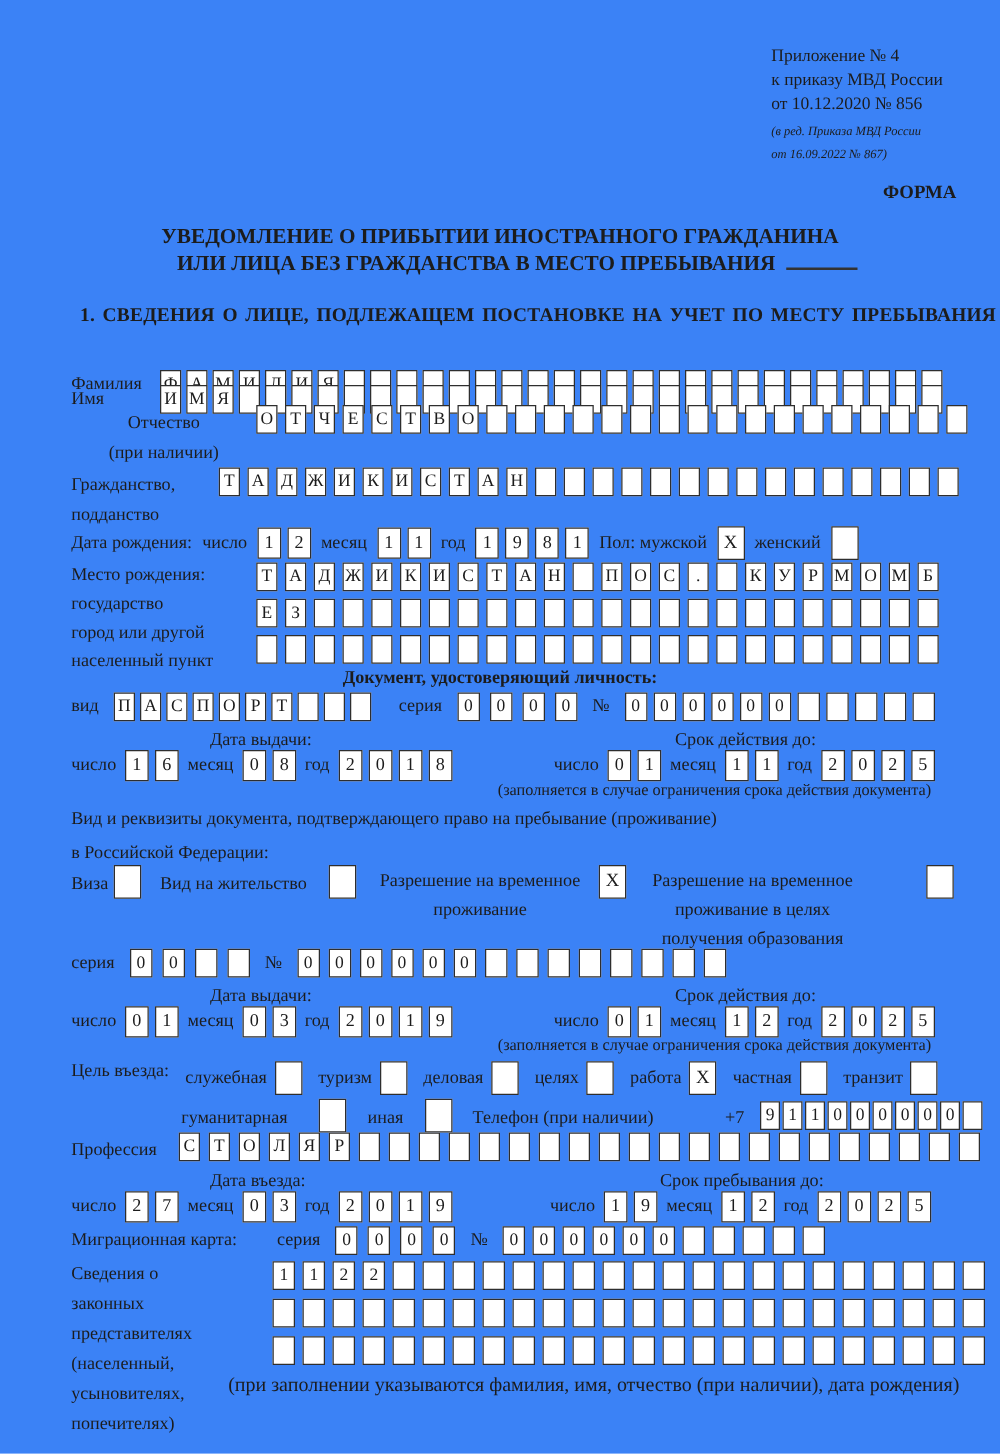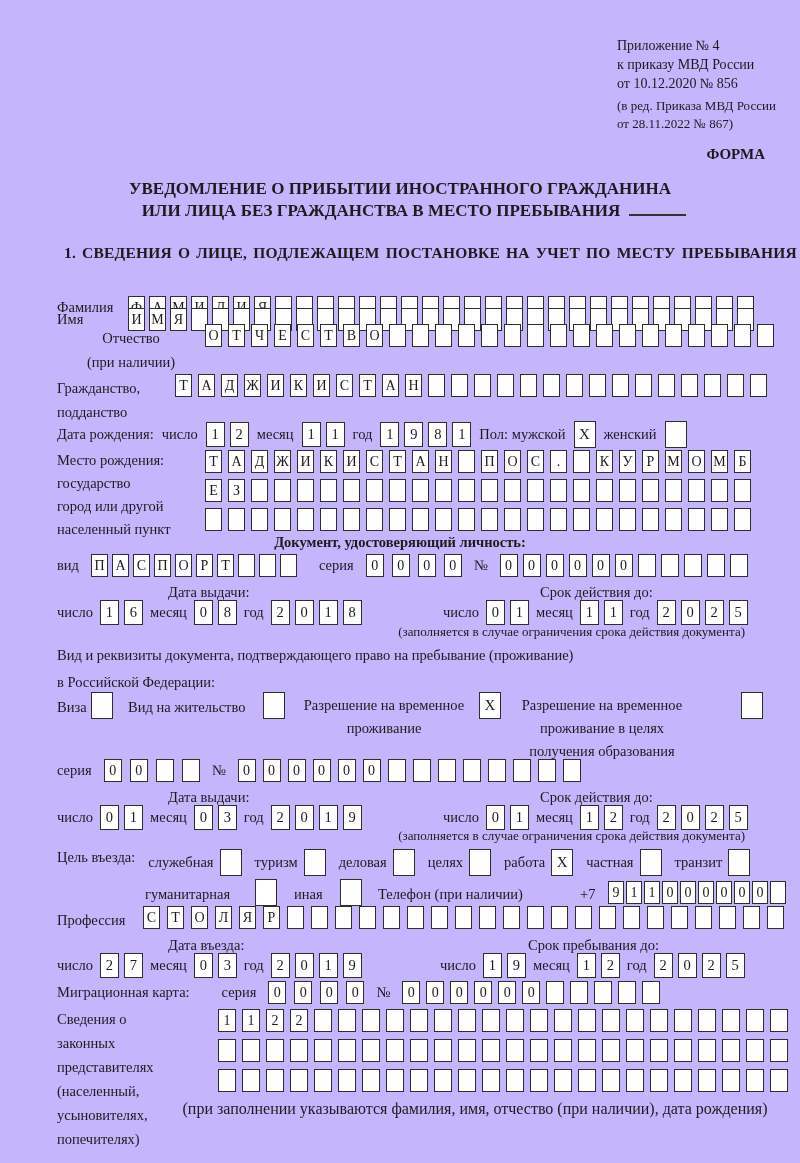--- a/index.html
+++ b/index.html
@@ -1,17 +1,17 @@
 <!DOCTYPE html>
 <html><head>
 <meta charset="utf-8">
 <style>
   html,body { margin:0; padding:0; background:#ffffff; }
   .page {
-    position:relative; width:800px; height:1163px; background:#c4b5fd;
+    position:relative; width:800px; height:1163px; background:#3b82f6;
     font-family:"Liberation Serif", serif; color:#1c1c1c; overflow:hidden;
   }
   .abs { position:absolute; }
   .lbl { font-size:14.5px; white-space:nowrap; }
   .small { font-size:13px; }
   .b { font-weight:bold; }
   .row { display:flex; align-items:center; gap:10px; }
   .rowtop { display:flex; align-items:flex-start; gap:0; }
   .lblcol { flex:none; font-size:14.5px; line-height:24px; padding-top:2px; }
   
@@ -23,21 +23,21 @@
     font-size:14px; line-height:1;
   }
   .g5 { gap:5px; } .g6 { gap:6px; } .g7 { gap:7px; } .g8 { gap:8px; }
   .w18 .cell { width:18px; }
   .date { gap:5px; }
   .date .cell { width:19px; height:25px; font-size:14.5px; }
   .cbx .cell { width:22px; height:27px; font-size:15px; }
   .tight { gap:2px; } .tight .cell { width:16px; }
   .dategroup { display:flex; align-items:center; gap:7px; }
   .hdr div { font-size:14px; line-height:19px; }
-  .hdr .small { font-size:13px; line-height:18px; }
+  .hdr .small { font-size:10px; line-height:18px;font-style:italic; }
   .title { left:0; right:0; text-align:center; font-weight:bold; font-size:17px; }
   .title-underline {
     display:inline-block; width:57px; height:3px;
     border-bottom:2.5px solid #333; margin-left:9px; vertical-align:baseline;
   }
   .sect { font-weight:bold; font-size:15.5px; letter-spacing:0.2px; word-spacing:2px; white-space:nowrap; }
   .center { text-align:center; }
   .note { font-size:13px; white-space:nowrap; }
   .permit-text { font-size:14.5px; line-height:23px; text-align:center; }
   .pair { display:flex; align-items:center; gap:6px; }
@@ -46,21 +46,21 @@
 </head>
 <body>
 
 <div class="page">
 
   <div class="abs hdr" style="left:617px; top:36px;">
     <div>Приложение № 4</div>
     <div>к приказу МВД России</div>
     <div>от 10.12.2020 № 856</div>
     <div class="small" style="margin-top:4px">(в ред. Приказа МВД России</div>
-    <div class="small">от 28.11.2022 № 867)</div>
+    <div class="small">от 16.09.2022 № 867)</div>
   </div>
   <div class="abs b" style="right:35px; top:146px; font-size:15px;">ФОРМА</div>
 
   <div class="abs title" style="top:179px;">УВЕДОМЛЕНИЕ О ПРИБЫТИИ ИНОСТРАННОГО ГРАЖДАНИНА</div>
   <div class="abs title" style="top:201px;padding-left:28px;"><span>ИЛИ ЛИЦА БЕЗ ГРАЖДАНСТВА В МЕСТО ПРЕБЫВАНИЯ</span><span class="title-underline"></span></div>
 
   <div class="abs sect" style="left:64px; top:244px;">1. СВЕДЕНИЯ О ЛИЦЕ, ПОДЛЕЖАЩЕМ ПОСТАНОВКЕ НА УЧЕТ ПО МЕСТУ ПРЕБЫВАНИЯ</div>
 
   <div class="abs row" style="left:57px; top:296px;">
     <span class="lbl" style="width:61px; flex:none;">Фамилия</span>

